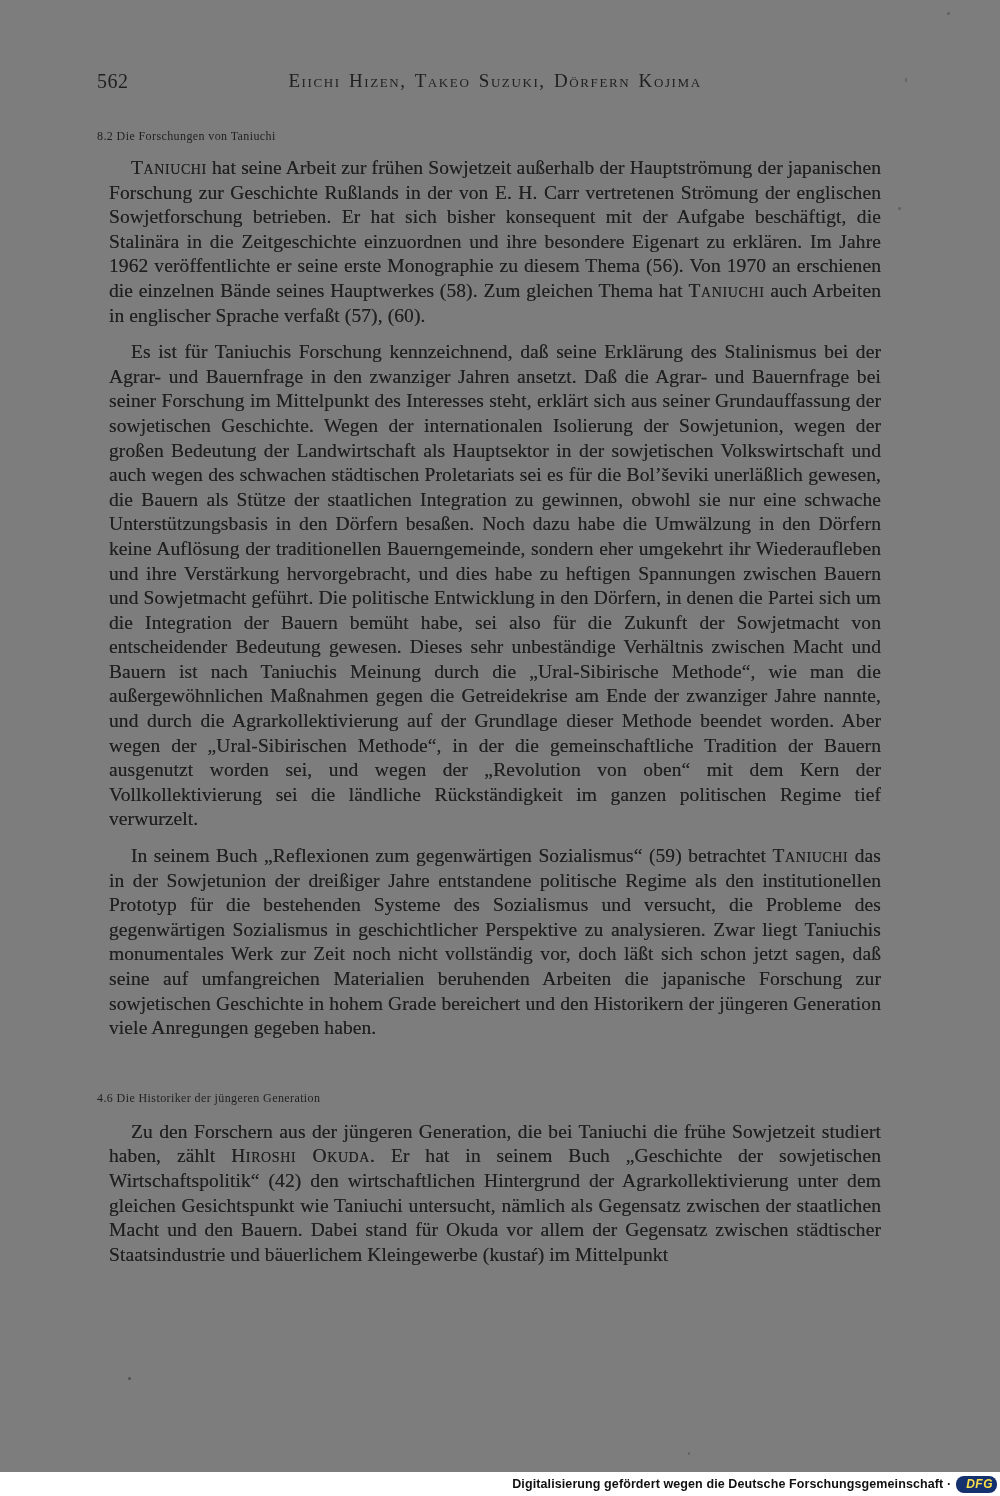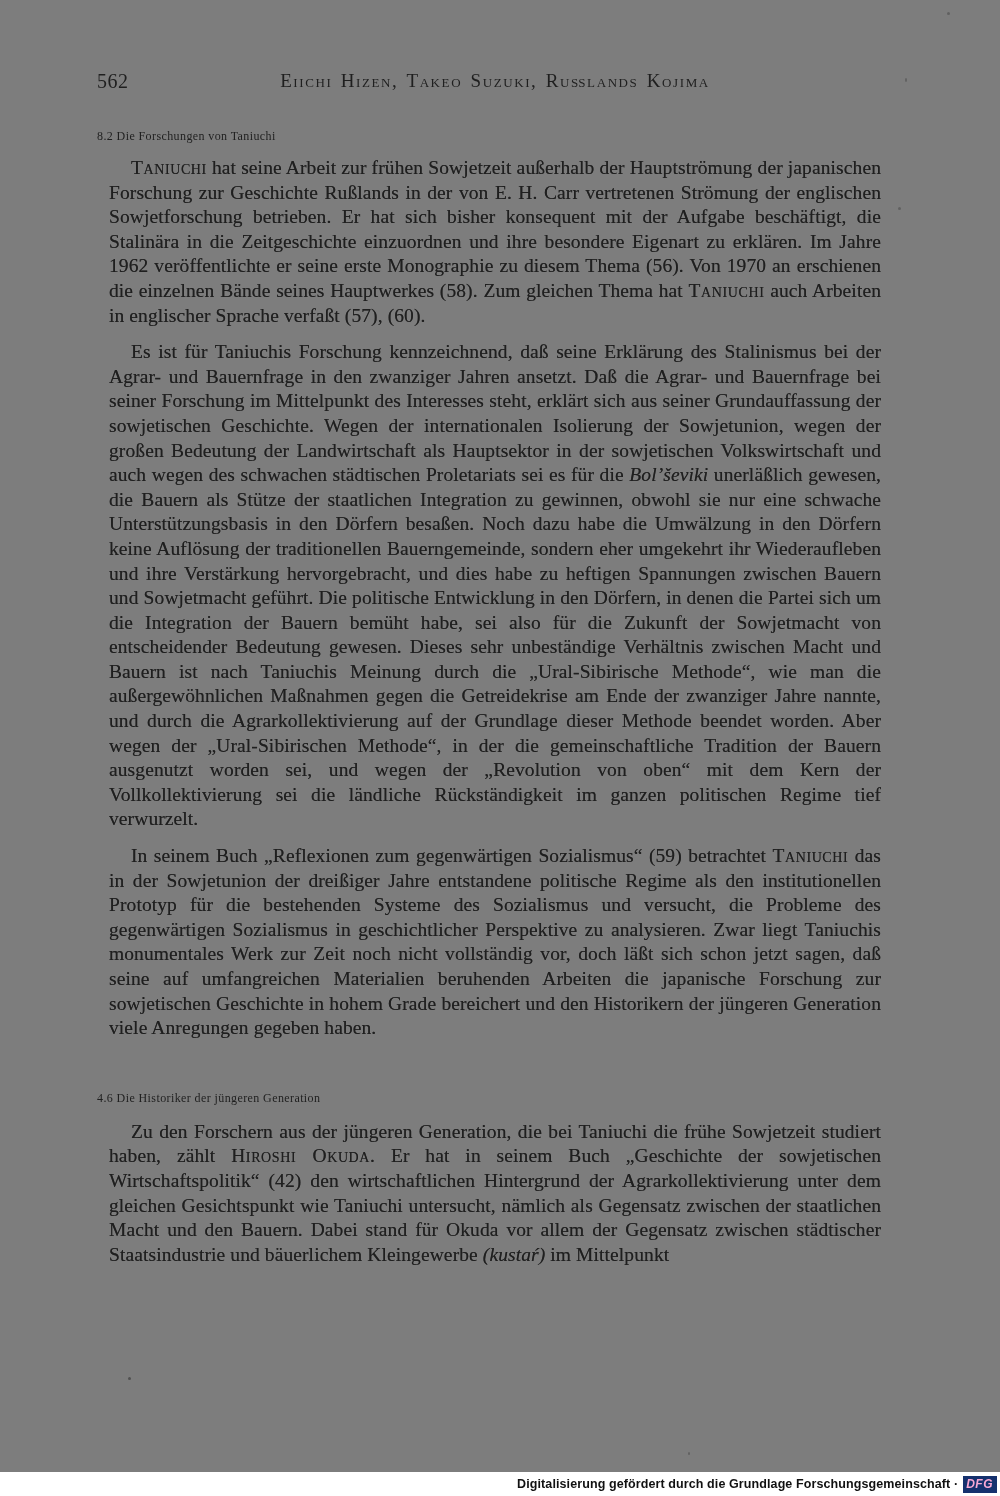--- a/index.html
+++ b/index.html
@@ -56,58 +56,59 @@
   .para{
     margin:12px;
     font-size:19.5px;
     line-height:24.6px;
     text-align:justify;
     text-indent:22px;
     letter-spacing:0.1px;
     text-shadow:0 0 0.5px rgba(25,25,25,0.65);
   }
   .sc{font-variant:small-caps;letter-spacing:0.6px;}
-  .it{font-style:italic;}
+  .it{}
   .footer-bar{
     position:absolute;left:0;right:0;bottom:0;height:24px;
     background:var(--footer-bg);
     display:flex;align-items:center;justify-content:flex-end;
     gap:5px;
     padding-right:3px;box-sizing:border-box;
     font-family:"Liberation Sans","DejaVu Sans",sans-serif;
   }
   .credit{
     font-size:12.5px;font-weight:bold;color:var(--footer-text);
     letter-spacing:0.1px;
     white-space:nowrap;
   }
   .dfg-box{
     display:inline-block;
     background:var(--dfg-blue);
-    color:#f9a8d4;
+    color:#fde047;
     font-size:12px;font-weight:bold;font-style:italic;
     line-height:16px;
-    padding:0 4px 1px 3px;
+    padding:0 4px 1px 10px;
     letter-spacing:0.5px;
+    border-radius:8px;
   }
   .speck{
     position:absolute;background:#3d3d3d;border-radius:50%;
     opacity:0.45;
   }
 </style>
 </head>
 <body>
 
 <div class="page">
   <div class="scan-area">
     <div class="content">
 
       <div class="page-header">
         <span class="page-number">562</span>
-        <span class="running-header">Eiichi Hizen, Takeo Suzuki, Rußlands Kojima</span>
+        <span class="running-header">Eiichi Hizen, Takeo Suzuki, Dörfern Kojima</span>
       </div>
 
       <h2 class="section-heading">8.2 Die Forschungen von Taniuchi</h2>
 
       <p class="para"><span class="sc">Taniuchi</span><span> hat seine Arbeit zur frühen Sowjetzeit außerhalb der Hauptströmung der japanischen Forschung zur Geschichte Rußlands in der von E. H. Carr vertretenen Strömung der englischen Sowjetforschung betrieben. Er hat sich bisher konsequent mit der Aufgabe beschäftigt, die Stalinära in die Zeitgeschichte einzuordnen und ihre besondere Eigenart zu erklären. Im Jahre 1962 veröffentlichte er seine erste Monographie zu diesem Thema (56). Von 1970 an erschienen die einzelnen Bände seines Hauptwerkes (58). Zum gleichen Thema hat </span><span class="sc">Taniuchi</span><span> auch Arbeiten in englischer Sprache verfaßt (57), (60).</span></p>
       <p class="para"><span>Es ist für Taniuchis Forschung kennzeichnend, daß seine Erklärung des Stalinismus bei der Agrar- und Bauernfrage in den zwanziger Jahren ansetzt. Daß die Agrar- und Bauernfrage bei seiner Forschung im Mittelpunkt des Interesses steht, erklärt sich aus seiner Grundauffassung der sowjetischen Geschichte. Wegen der internationalen Isolierung der Sowjetunion, wegen der großen Bedeutung der Landwirtschaft als Hauptsektor in der sowjetischen Volkswirtschaft und auch wegen des schwachen städtischen Proletariats sei es für die </span><span class="it">Bol’ševiki</span><span> unerläßlich gewesen, die Bauern als Stütze der staatlichen Integration zu gewinnen, obwohl sie nur eine schwache Unterstützungsbasis in den Dörfern besaßen. Noch dazu habe die Umwälzung in den Dörfern keine Auflösung der traditionellen Bauerngemeinde, sondern eher umgekehrt ihr Wiederaufleben und ihre Verstärkung hervorgebracht, und dies habe zu heftigen Spannungen zwischen Bauern und Sowjetmacht geführt. Die politische Entwicklung in den Dörfern, in denen die Partei sich um die Integration der Bauern bemüht habe, sei also für die Zukunft der Sowjetmacht von entscheidender Bedeutung gewesen. Dieses sehr unbeständige Verhältnis zwischen Macht und Bauern ist nach Taniuchis Meinung durch die „Ural-Sibirische Methode“, wie man die außergewöhnlichen Maßnahmen gegen die Getreidekrise am Ende der zwanziger Jahre nannte, und durch die Agrarkollektivierung auf der Grundlage dieser Methode beendet worden. Aber wegen der „Ural-Sibirischen Methode“, in der die gemeinschaftliche Tradition der Bauern ausgenutzt worden sei, und wegen der „Revolution von oben“ mit dem Kern der Vollkollektivierung sei die ländliche Rückständigkeit im ganzen politischen Regime tief verwurzelt.</span></p>
       <p class="para"><span>In seinem Buch „Reflexionen zum gegenwärtigen Sozialismus“ (59) betrachtet </span><span class="sc">Taniuchi</span><span> das in der Sowjetunion der dreißiger Jahre entstandene politische Regime als den institutionellen Prototyp für die bestehenden Systeme des Sozialismus und versucht, die Probleme des gegenwärtigen Sozialismus in geschichtlicher Perspektive zu analysieren. Zwar liegt Taniuchis monumentales Werk zur Zeit noch nicht vollständig vor, doch läßt sich schon jetzt sagen, daß seine auf umfangreichen Materialien beruhenden Arbeiten die japanische Forschung zur sowjetischen Geschichte in hohem Grade bereichert und den Historikern der jüngeren Generation viele Anregungen gegeben haben.</span></p>
 
       <h2 class="section-heading second">4.6 Die Historiker der jüngeren Generation</h2>
 
@@ -116,16 +117,16 @@
     </div>
 
     <div class="speck" style="left:947px;top:12px;width:3px;height:3px;"></div>
     <div class="speck" style="left:905px;top:78px;width:2px;height:4px;"></div>
     <div class="speck" style="left:898px;top:207px;width:3px;height:3px;"></div>
     <div class="speck" style="left:128px;top:1377px;width:3px;height:3px;opacity:0.7;"></div>
     <div class="speck" style="left:688px;top:1452px;width:2px;height:3px;"></div>
   </div>
 
   <div class="footer-bar">
-    <span class="credit">Digitalisierung gefördert durch die Grundlage Forschungsgemeinschaft ·</span>
+    <span class="credit">Digitalisierung gefördert wegen die Deutsche Forschungsgemeinschaft ·</span>
     <span class="dfg-box">DFG</span>
   </div>
 </div>
 
 </body></html>

